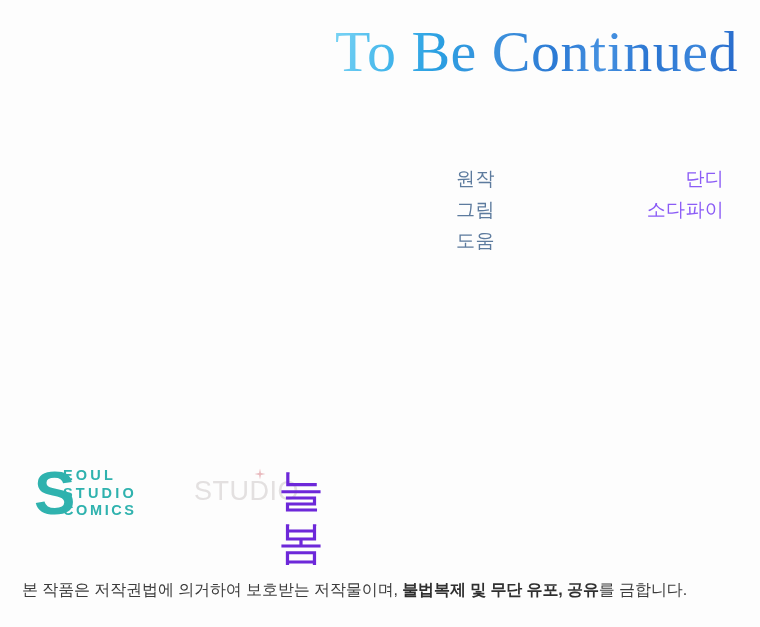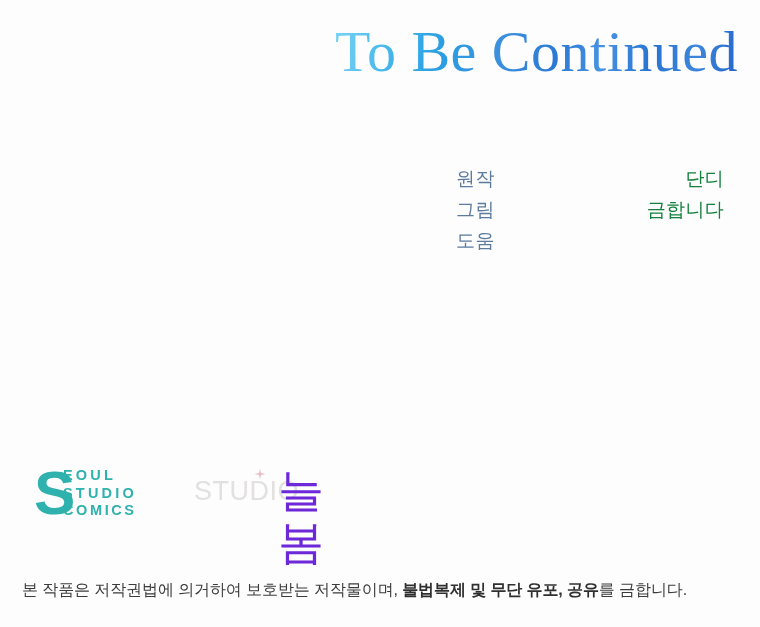--- a/index.html
+++ b/index.html
@@ -62,21 +62,21 @@
     height: 31px;
   }
   .credit-label {
     font-size: 19px;
     color: #5d7b9e;
     letter-spacing: 0.5px;
     white-space: nowrap;
   }
   .credit-value {
     font-size: 19px;
-    color: #15803d;
+    color: #8b5cf6;
     letter-spacing: 0.3px;
     white-space: nowrap;
     text-align: right;
   }
 
   
   #logo-row {
     position: absolute;
     left: 34px;
     top: 462px;
@@ -173,21 +173,21 @@
 <div id="credits">
 
   <div class="credit-row">
     <span class="credit-label">원작</span>
     <span class="credit-value">단디</span>
   </div>
 
 
   <div class="credit-row">
     <span class="credit-label">그림</span>
-    <span class="credit-value">금합니다</span>
+    <span class="credit-value">소다파이</span>
   </div>
 
   <div class="credit-row">
     <span class="credit-label">도움</span>
   </div>
 
 </div>
 
 <div id="logo-row">
 

